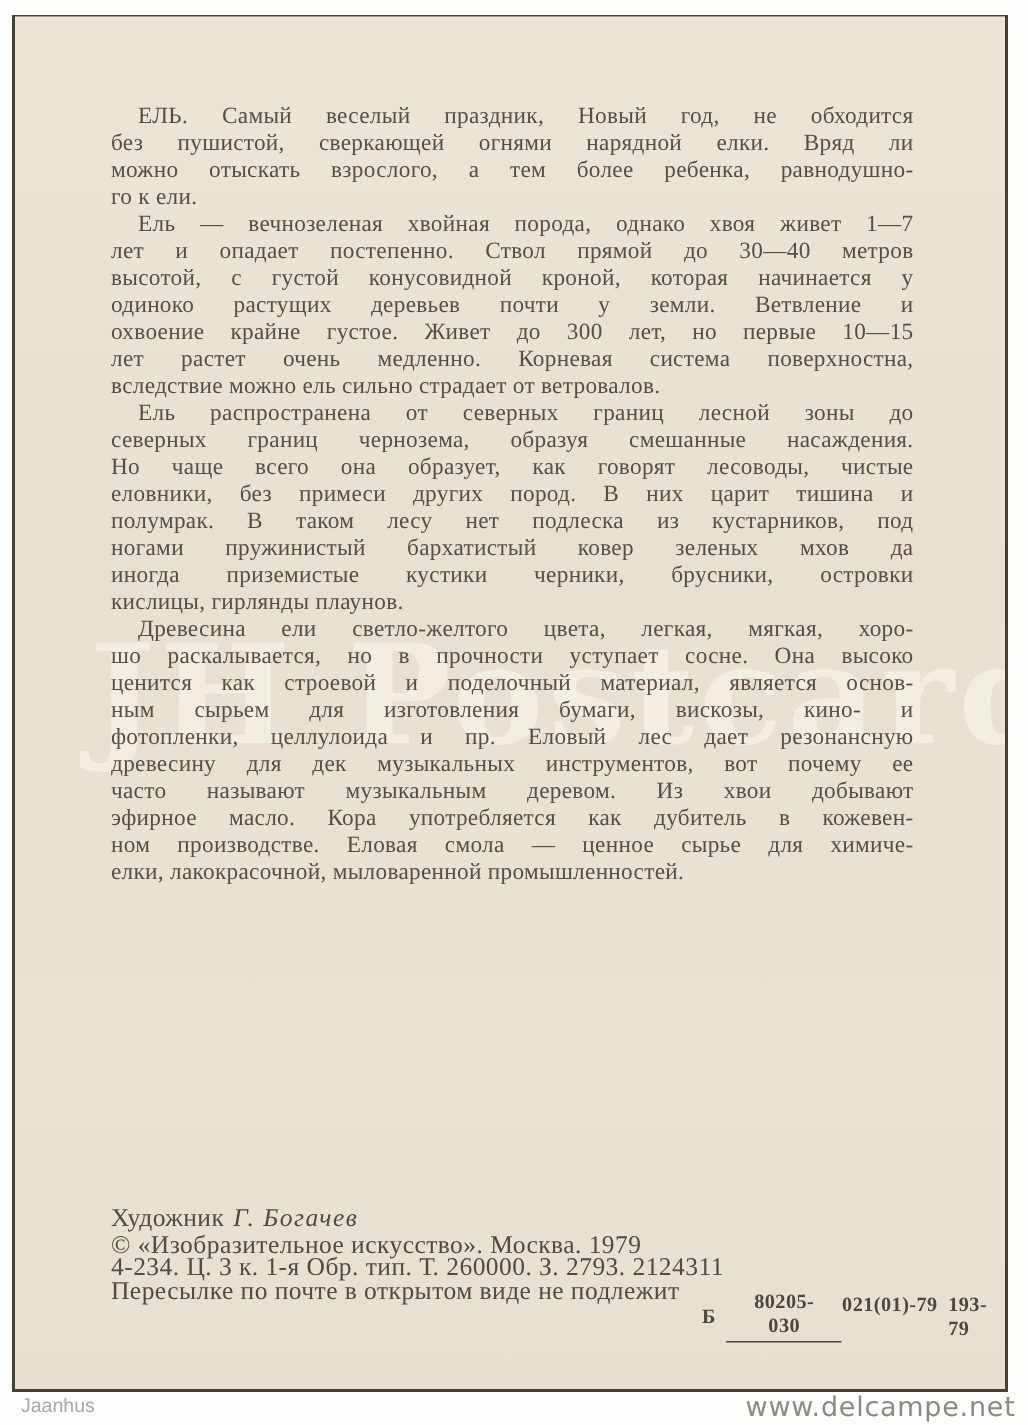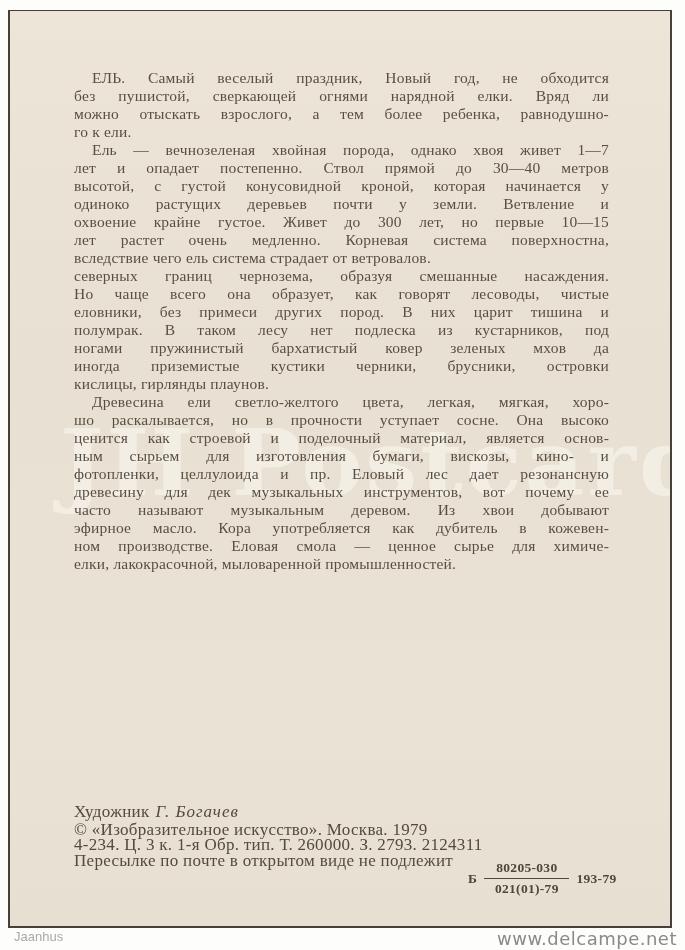--- a/index.html
+++ b/index.html
@@ -40,21 +40,21 @@
     color:#544a40; letter-spacing:0.3px;
   }
   .imprint .artist { margin-bottom:2px; }
   .imprint .artist .name { font-style:italic; margin-left:6px; letter-spacing:1px; }
   .catalog {
     position:absolute; left:458px; top:849px;
     display:flex; align-items:center; gap:7px;
     color:#4f463c; font-weight:bold; font-size:13.5px;
     letter-spacing:0.3px;
   }
-  .frac { display:flex; flex-direction:column; text-align:center; }
+  .frac { display:flex; flex-direction:row; text-align:center; }
   .frac .num { padding:0 12px 2px 12px; border-bottom:1.5px solid #4f463c; }
   .frac .den { padding-top:2px; }
   .footer-left {
     position:absolute; left:14px; top:929px;
     font-family:"Liberation Sans", sans-serif;
     font-size:13px; color:#a9a9a7;
   }
   .footer-right {
     position:absolute; right:8px; top:928px;
     font-family:"DejaVu Sans", sans-serif;
@@ -75,23 +75,24 @@
         <div class="line">можно отыскать взрослого, а тем более ребенка, равнодушно-</div>
         <div class="line last">го к ели.</div>
       </div>
       <div>
         <div class="line first">Ель — вечнозеленая хвойная порода, однако хвоя живет 1—7</div>
         <div class="line">лет и опадает постепенно. Ствол прямой до 30—40 метров</div>
         <div class="line">высотой, с густой конусовидной кроной, которая начинается у</div>
         <div class="line">одиноко растущих деревьев почти у земли. Ветвление и</div>
         <div class="line">охвоение крайне густое. Живет до 300 лет, но первые 10—15</div>
         <div class="line">лет растет очень медленно. Корневая система поверхностна,</div>
-        <div class="line last">вследствие чего ель система страдает от ветровалов.</div>
+        <div class="line last">вследствие можно ель сильно страдает от ветровалов.</div>
       </div>
       <div>
+        <div class="line first">Ель распространена от северных границ лесной зоны до</div>
         <div class="line">северных границ чернозема, образуя смешанные насаждения.</div>
         <div class="line">Но чаще всего она образует, как говорят лесоводы, чистые</div>
         <div class="line">еловники, без примеси других пород. В них царит тишина и</div>
         <div class="line">полумрак. В таком лесу нет подлеска из кустарников, под</div>
         <div class="line">ногами пружинистый бархатистый ковер зеленых мхов да</div>
         <div class="line">иногда приземистые кустики черники, брусники, островки</div>
         <div class="line last">кислицы, гирлянды плаунов.</div>
       </div>
       <div>
         <div class="line first">Древесина ели светло-желтого цвета, легкая, мягкая, хоро-</div>

